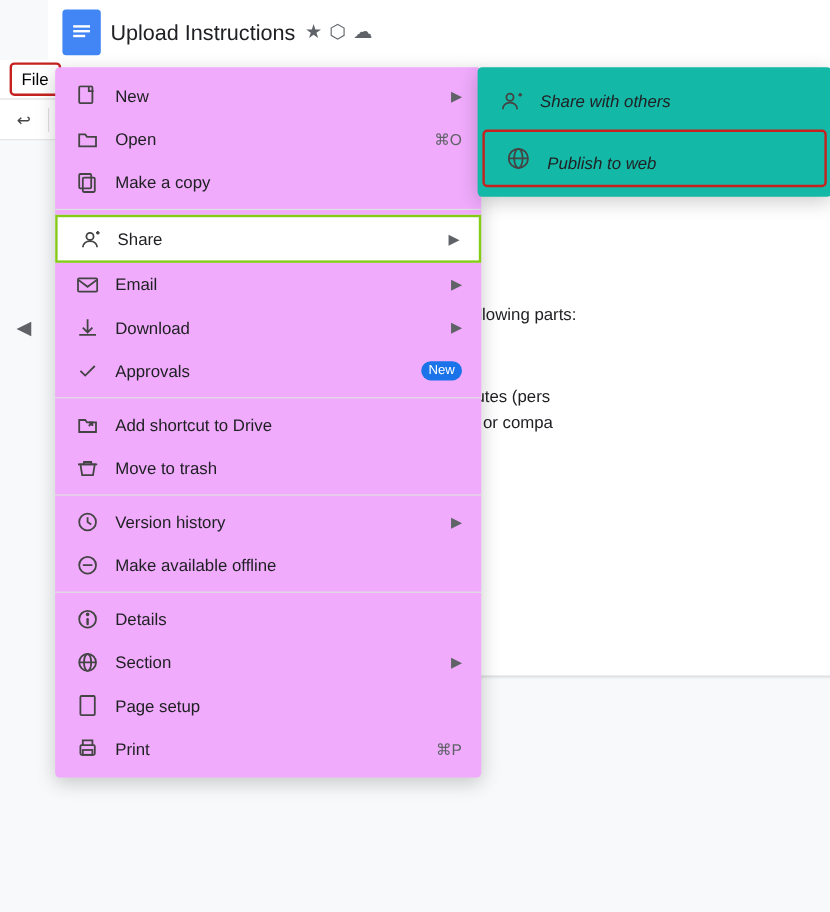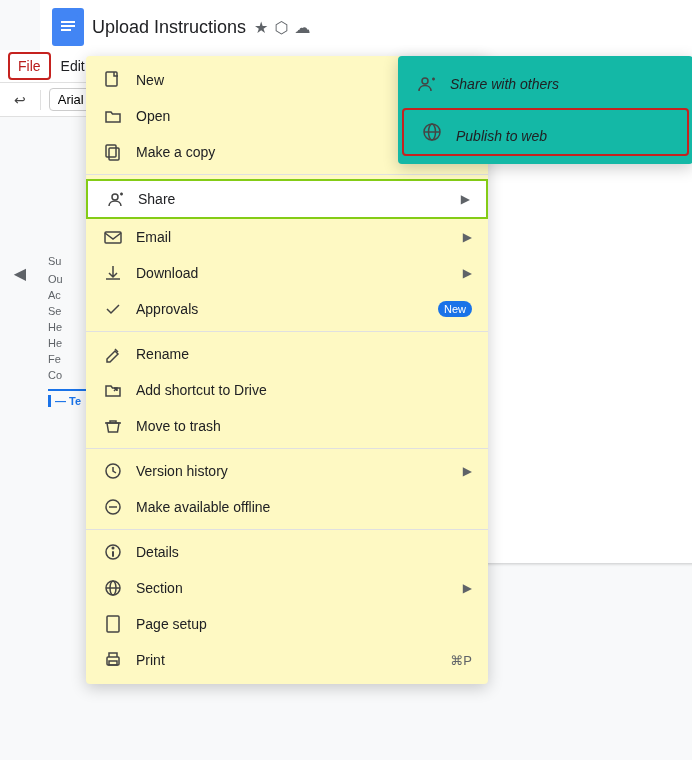--- a/index.html
+++ b/index.html
@@ -62,21 +62,21 @@
     }
     .menu-item {
       padding: 4px 8px;
       border-radius: 4px;
       cursor: pointer;
       font-size: 14px;
       color: #202124;
     }
     .menu-item.active {
       border: 2px solid #c5221f;
-      color: #b91c1c;
+      color: #000000;
       background: #fff;
     }
 
     
     .toolbar {
       display: flex;
       align-items: center;
       padding: 4px 8px;
       background: #fff;
       border-top: 1px solid #e0e0e0;
@@ -189,27 +189,26 @@
       padding: 8px;
       font-size: 12px;
       color: #1a73e8;
     }
 
     
     .file-dropdown {
       position: absolute;
       top: 56px;
       left: 46px;
-      width: 402px;
-      background: #fef9c3;
+      width: 355px;
+      background: #f0abfc;
       box-shadow: 0 4px 16px rgba(0,0,0,0.2);
       border-radius: 4px;
       z-index: 100;
       padding: 6px 0;
-      margin-left: 40px;
     }
     .dropdown-item {
       display: flex;
       align-items: center;
       padding: 7px 16px;
       cursor: pointer;
       font-size: 14px;
       color: #202124;
       position: relative;
     }
@@ -458,29 +457,20 @@
     <div class="dropdown-icon">
       <svg width="18" height="18" viewBox="0 0 18 18">
           <path d="M3 9l4 4 8-8" fill="none" stroke="#444" stroke-width="1.5"></path>
         </svg>
     </div>
     <span class="dropdown-label">Approvals</span>
     <span class="dropdown-badge">New</span>
   </div>
   <div class="dropdown-divider"></div>
 
-  <div class="dropdown-item">
-    <div class="dropdown-icon">
-      <svg width="18" height="18" viewBox="0 0 18 18">
-          <path d="M3 14l8-8 3 3-8 8H3v-3z" fill="none" stroke="#444" stroke-width="1.5"></path>
-          <path d="M11 4l3 3" stroke="#444" stroke-width="1.5"></path>
-        </svg>
-    </div>
-    <span class="dropdown-label">Rename</span>
-  </div>
 
 
   <div class="dropdown-item">
     <div class="dropdown-icon">
       <svg width="18" height="18" viewBox="0 0 18 18">
           <path d="M2 5h5l1.5 2H16v8H2V5z" fill="none" stroke="#444" stroke-width="1.5"></path>
           <path d="M10 10l3-3m0 3V7h-3" stroke="#444" stroke-width="1.5"></path>
         </svg>
     </div>
     <span class="dropdown-label">Add shortcut to Drive</span>

